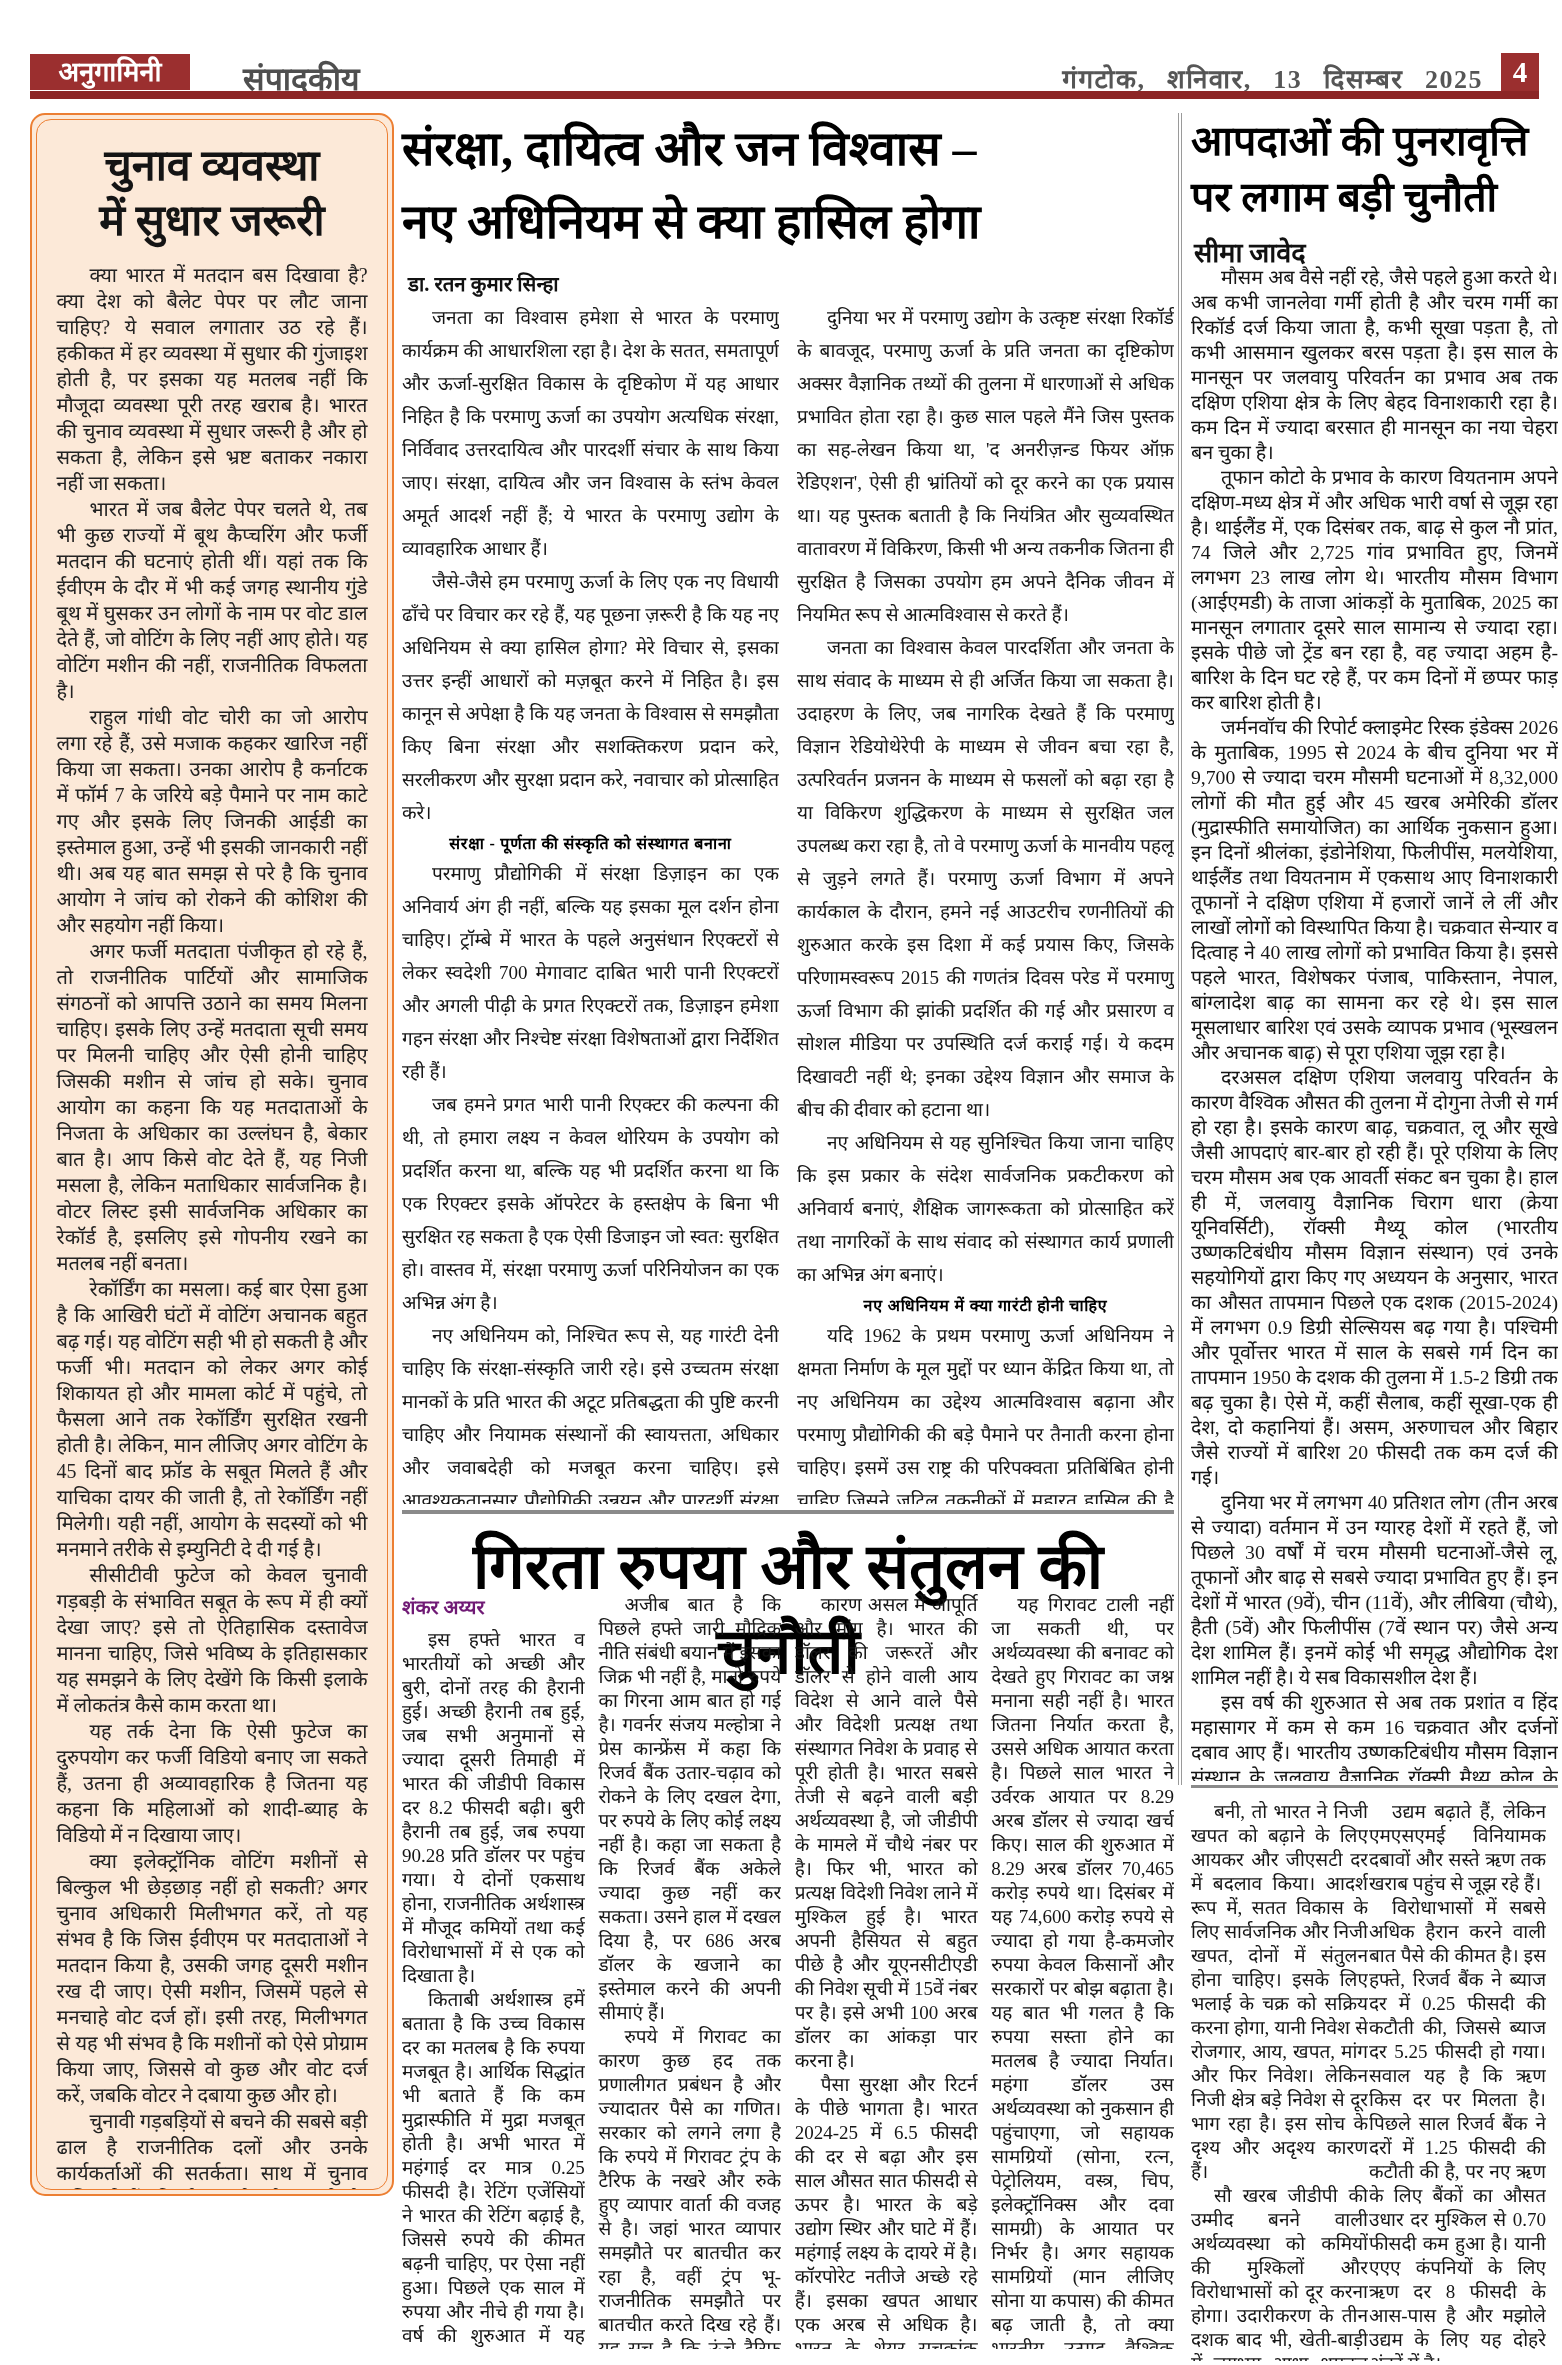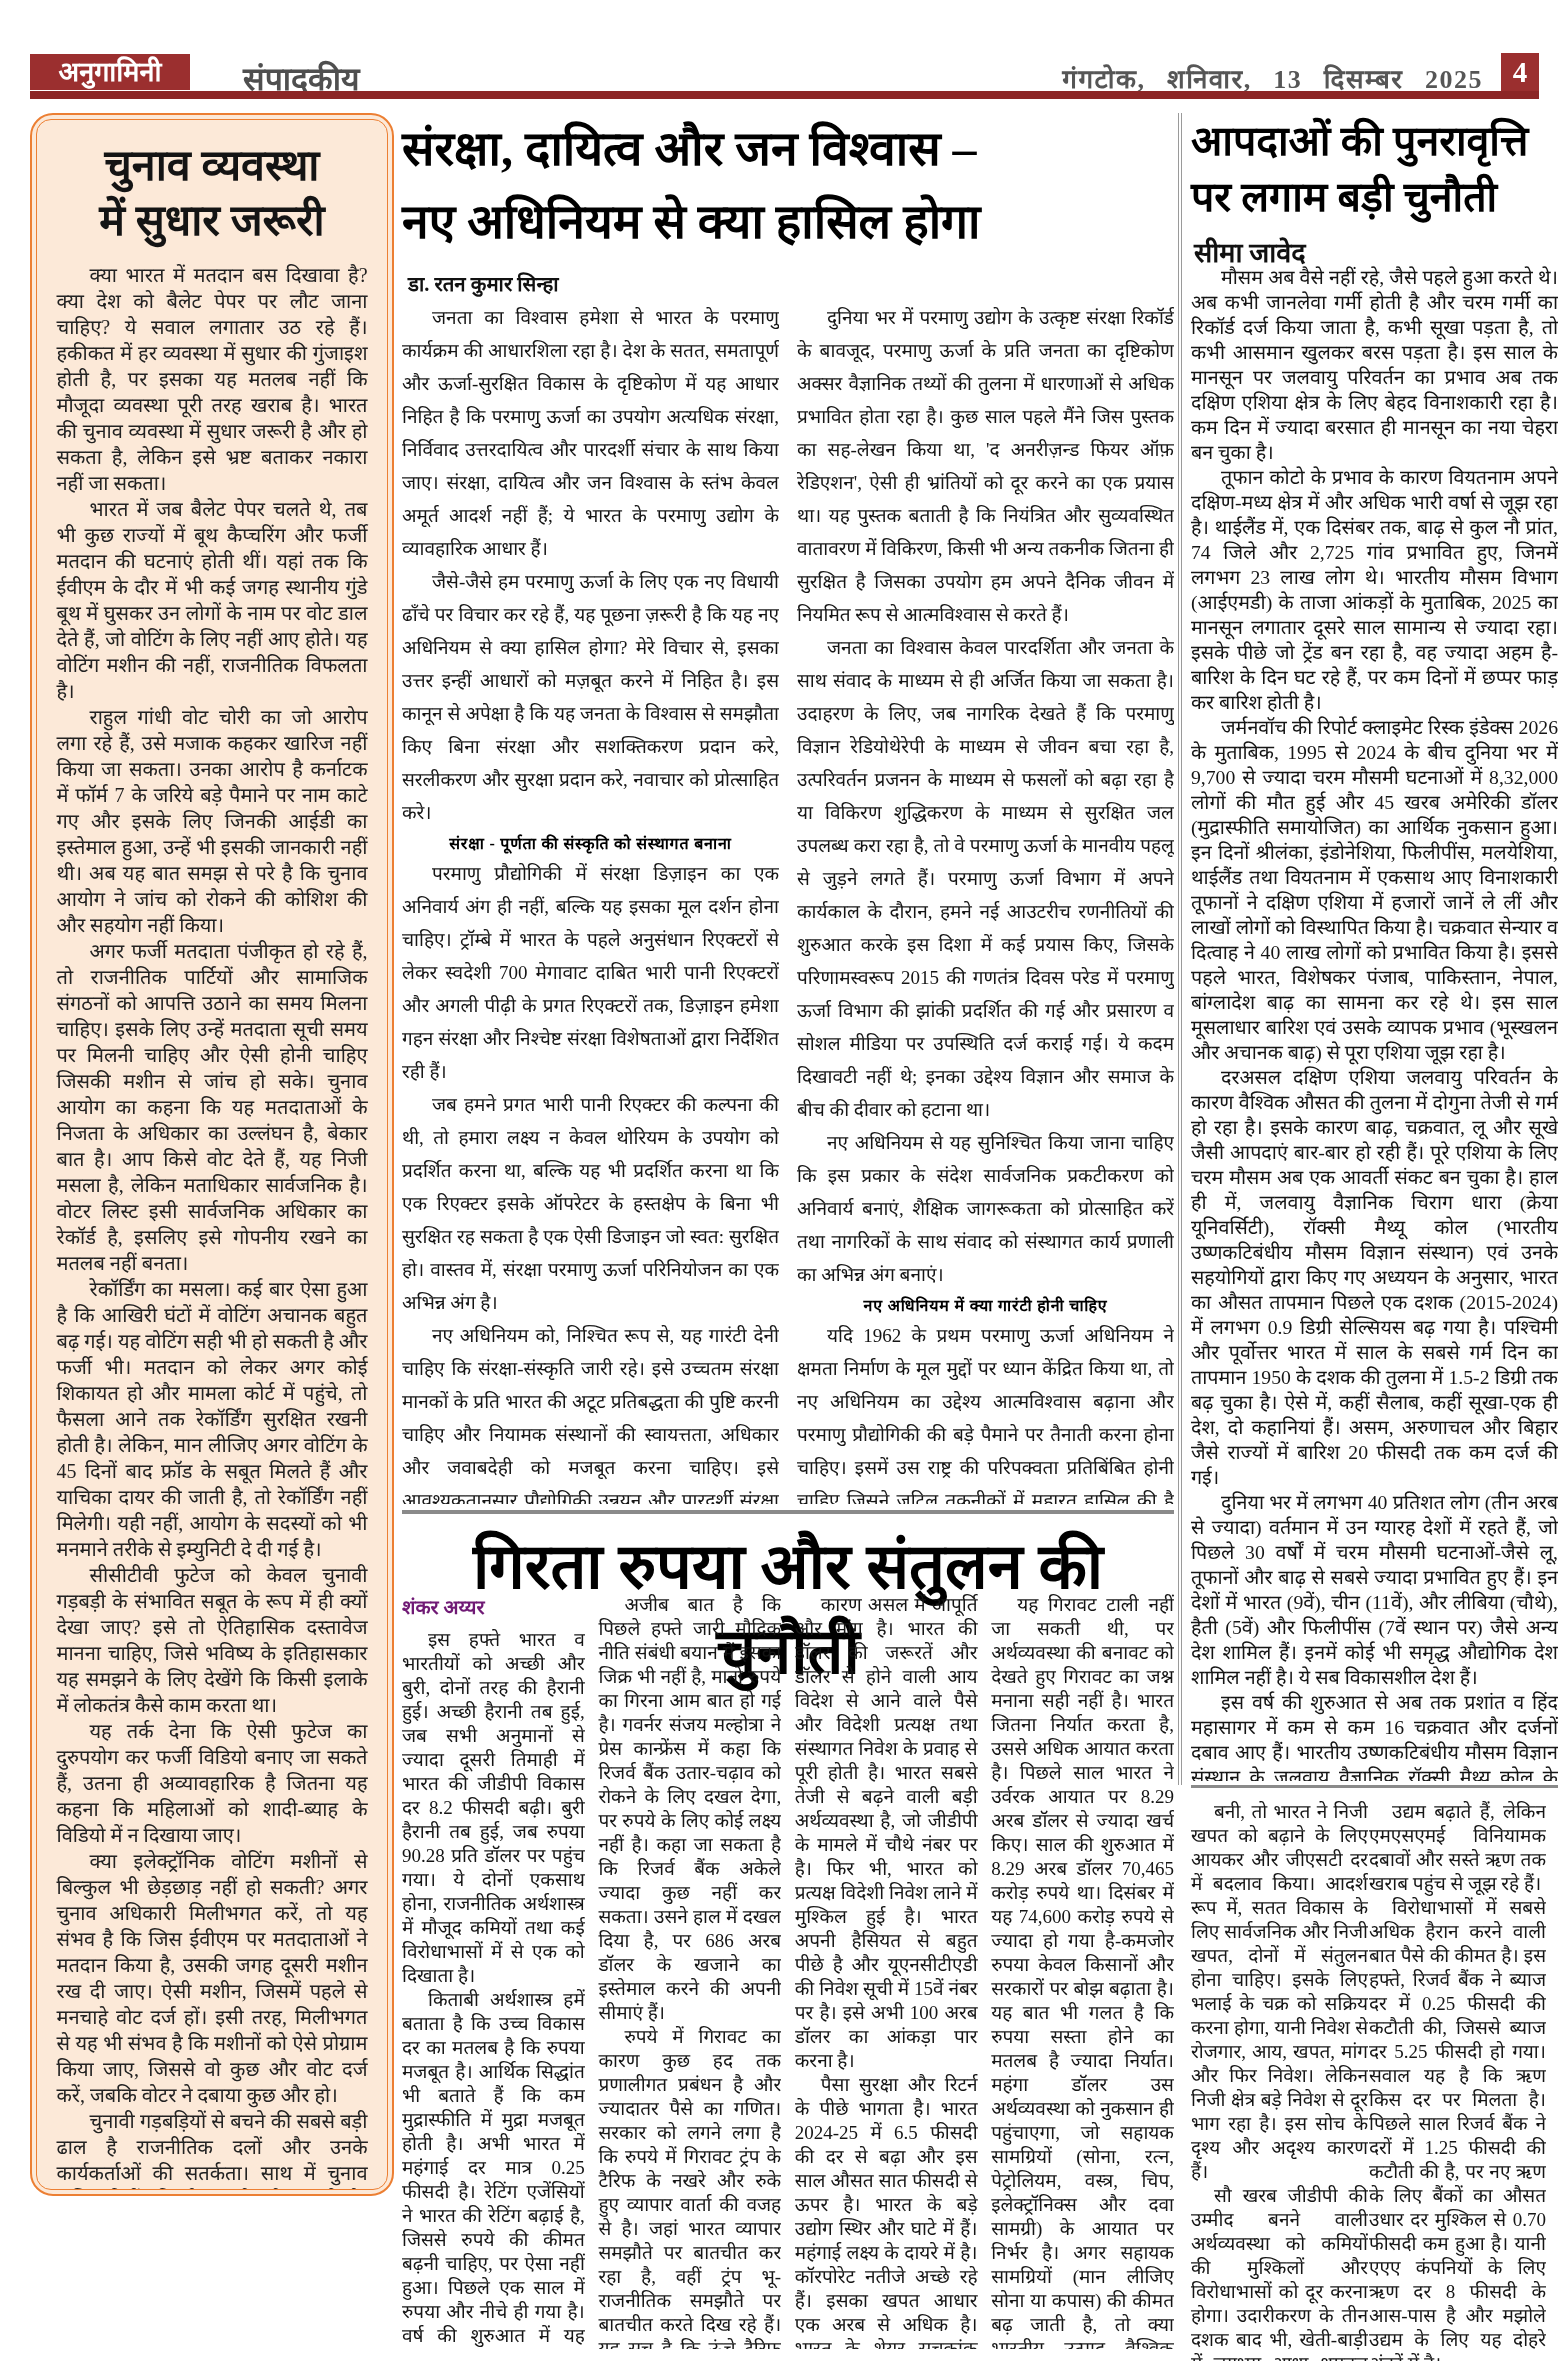--- a/index.html
+++ b/index.html
@@ -10,21 +10,21 @@
         display:flex;align-items:center;justify-content:center;}
   .masthead-box span{color:#ffffff;font-weight:bold;font-size:27px;line-height:1;}
   .section-title{position:absolute;left:243px;top:56px;font-size:32px;font-weight:bold;color:#4f4f4f;}
   .dateline{position:absolute;right:79px;top:60px;font-size:26px;font-weight:bold;color:#565656;word-spacing:13.6px;letter-spacing:1.5px;white-space:nowrap;}
   .pagenum-box{position:absolute;left:1501px;top:53px;width:38px;height:39px;background:#9b2f2f;
         display:flex;align-items:center;justify-content:center;}
   .pagenum-box span{color:#fff;font-size:29px;font-weight:bold;}
   .header-bar{position:absolute;left:30px;top:91px;width:1509px;height:7.6px;background:#8c2626;}
   
   .edit-box{position:absolute;left:30px;top:113px;width:364px;height:2083px;background:#fce9d8;
-        border:2.3px solid #ec7f33;border-radius:23px;box-sizing:border-box;overflow:hidden;}
+        border:2.3px solid #ec7f33;border-radius:15px;box-sizing:border-box;overflow:hidden;}
   .edit-box .inner{position:absolute;inset:3.8px;border:1.5px solid #ec7f33;border-radius:15px;
         padding:13.6px 19.7px 15px 19.7px;box-sizing:border-box;overflow:hidden;}
   .edit-title{font-size:43px;line-height:1.28;font-weight:bold;text-align:center;color:#141414;margin:4.5px 0 13.6px 0;}
   .edit-body p{font-size:20px;line-height:26px;text-align:justify;text-indent:33px;margin:0;color:#222;}
   
   .nuc-headline{position:absolute;left:402px;top:112px;width:772px;font-size:48px;line-height:73px;
         font-weight:bold;color:#000;}
   .nuc-byline{position:absolute;left:408px;top:269px;font-size:20.4px;font-weight:bold;color:#111;}
   .nuc-cols{position:absolute;left:402px;top:301px;width:772px;height:1203px;display:flex;gap:18px;overflow:hidden;}
   .nuc-col{width:377px;overflow:hidden;}

